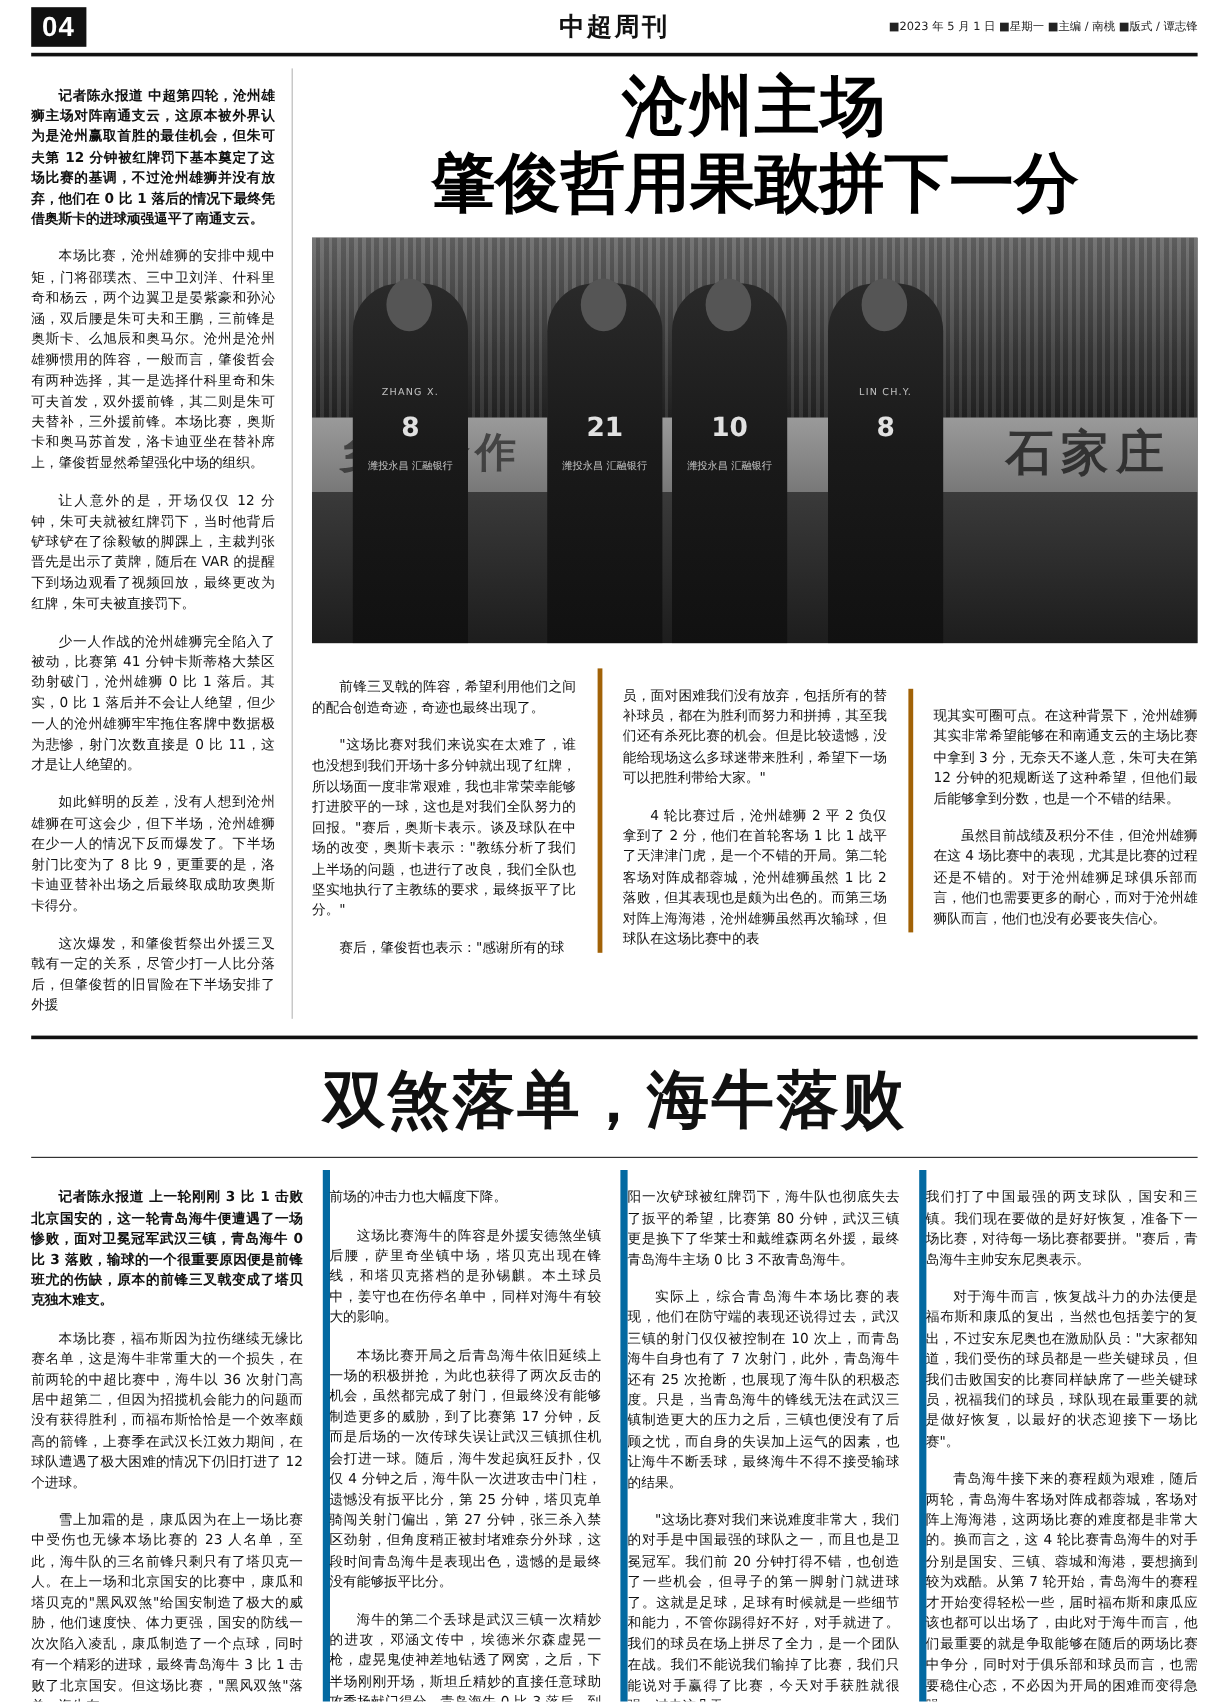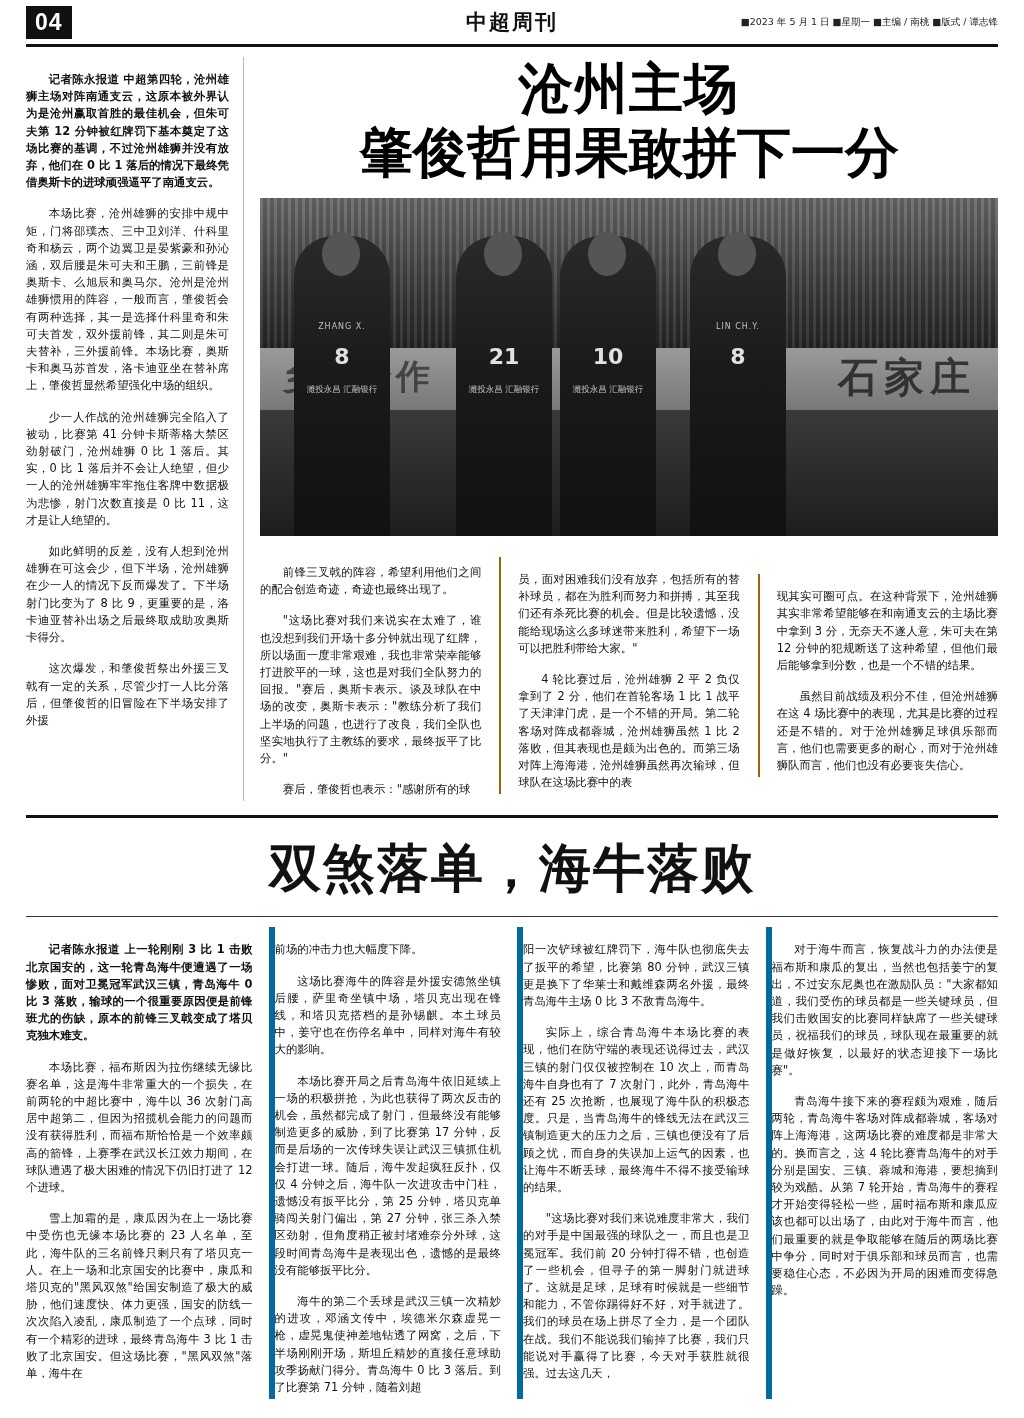--- a/index.html
+++ b/index.html
@@ -167,21 +167,21 @@
   #p2{left:196px;}
   #p3{left:300px;}
   #p4{left:430px;}
   .s1-cols{
     display:flex;
     margin-top:14px;
     gap:18px;
     align-items:center;
   }
   .s1-cols .c{flex:1;}
-  .s1-cols .c + .c{border-left:2px solid #a16207;padding-left:17px;}
+  .s1-cols .c + .c{border-left:4px solid #a16207;padding-left:17px;}
   .rule-thick{
     border-top:3px solid #111;
     margin:14px 0 0 0;
   }
   
   .headline2{
     text-align:center;
     font-family:"DejaVu Sans", sans-serif;
     font-weight:bold;
     font-size:52px;
@@ -208,20 +208,21 @@
     <div class="folio">04</div>
     <div class="masthead-title">中超周刊</div>
     <div class="masthead-meta">■2023 年 5 月 1 日 ■星期一 ■主编 / 南桃 ■版式 / 谭志锋</div>
   </div>
 
   <div class="story1">
 
     <div class="s1-left col-text">
       <p class="byline">记者陈永报道 中超第四轮，沧州雄狮主场对阵南通支云，这原本被外界认为是沧州赢取首胜的最佳机会，但朱可夫第 12 分钟被红牌罚下基本奠定了这场比赛的基调，不过沧州雄狮并没有放弃，他们在 0 比 1 落后的情况下最终凭借奥斯卡的进球顽强逼平了南通支云。</p>
       <p>本场比赛，沧州雄狮的安排中规中矩，门将邵璞杰、三中卫刘洋、什科里奇和杨云，两个边翼卫是晏紫豪和孙沁涵，双后腰是朱可夫和王鹏，三前锋是奥斯卡、么旭辰和奥马尔。沧州是沧州雄狮惯用的阵容，一般而言，肇俊哲会有两种选择，其一是选择什科里奇和朱可夫首发，双外援前锋，其二则是朱可夫替补，三外援前锋。本场比赛，奥斯卡和奥马苏首发，洛卡迪亚坐在替补席上，肇俊哲显然希望强化中场的组织。</p>
+      <p>让人意外的是，开场仅仅 12 分钟，朱可夫就被红牌罚下，当时他背后铲球铲在了徐毅敏的脚踝上，主裁判张晋先是出示了黄牌，随后在 VAR 的提醒下到场边观看了视频回放，最终更改为红牌，朱可夫被直接罚下。</p>
       <p>少一人作战的沧州雄狮完全陷入了被动，比赛第 41 分钟卡斯蒂格大禁区劲射破门，沧州雄狮 0 比 1 落后。其实，0 比 1 落后并不会让人绝望，但少一人的沧州雄狮牢牢拖住客牌中数据极为悲惨，射门次数直接是 0 比 11，这才是让人绝望的。</p>
       <p>如此鲜明的反差，没有人想到沧州雄狮在可这会少，但下半场，沧州雄狮在少一人的情况下反而爆发了。下半场射门比变为了 8 比 9，更重要的是，洛卡迪亚替补出场之后最终取成助攻奥斯卡得分。</p>
       <p>这次爆发，和肇俊哲祭出外援三叉戟有一定的关系，尽管少打一人比分落后，但肇俊哲的旧冒险在下半场安排了外援</p>
     </div>
 
     <div class="s1-right">
       <div class="headline">
         <span class="line1">沧州主场</span>
         <span class="line2">肇俊哲用果敢拼下一分</span>
       </div>
@@ -295,19 +296,20 @@
         <p>这场比赛海牛的阵容是外援安德煞坐镇后腰，萨里奇坐镇中场，塔贝克出现在锋线，和塔贝克搭档的是孙锡麒。本土球员中，姜守也在伤停名单中，同样对海牛有较大的影响。</p>
         <p>本场比赛开局之后青岛海牛依旧延续上一场的积极拼抢，为此也获得了两次反击的机会，虽然都完成了射门，但最终没有能够制造更多的威胁，到了比赛第 17 分钟，反而是后场的一次传球失误让武汉三镇抓住机会打进一球。随后，海牛发起疯狂反扑，仅仅 4 分钟之后，海牛队一次进攻击中门柱，遗憾没有扳平比分，第 25 分钟，塔贝克单骑闯关射门偏出，第 27 分钟，张三杀入禁区劲射，但角度稍正被封堵难奈分外球，这段时间青岛海牛是表现出色，遗憾的是最终没有能够扳平比分。</p>
         <p>海牛的第二个丢球是武汉三镇一次精妙的进攻，邓涵文传中，埃德米尔森虚晃一枪，虚晃鬼使神差地钻透了网窝，之后，下半场刚刚开场，斯坦丘精妙的直接任意球助攻季扬献门得分。青岛海牛 0 比 3 落后。到了比赛第 71 分钟，随着刘超</p>
       </div>
       <div class="c col-text">
         <p class="noindent">阳一次铲球被红牌罚下，海牛队也彻底失去了扳平的希望，比赛第 80 分钟，武汉三镇更是换下了华莱士和戴维森两名外援，最终青岛海牛主场 0 比 3 不敌青岛海牛。</p>
         <p>实际上，综合青岛海牛本场比赛的表现，他们在防守端的表现还说得过去，武汉三镇的射门仅仅被控制在 10 次上，而青岛海牛自身也有了 7 次射门，此外，青岛海牛还有 25 次抢断，也展现了海牛队的积极态度。只是，当青岛海牛的锋线无法在武汉三镇制造更大的压力之后，三镇也便没有了后顾之忧，而自身的失误加上运气的因素，也让海牛不断丢球，最终海牛不得不接受输球的结果。</p>
         <p>"这场比赛对我们来说难度非常大，我们的对手是中国最强的球队之一，而且也是卫冕冠军。我们前 20 分钟打得不错，也创造了一些机会，但寻子的第一脚射门就进球了。这就是足球，足球有时候就是一些细节和能力，不管你踢得好不好，对手就进了。我们的球员在场上拼尽了全力，是一个团队在战。我们不能说我们输掉了比赛，我们只能说对手赢得了比赛，今天对手获胜就很强。过去这几天，</p>
       </div>
       <div class="c col-text">
+        <p class="noindent">我们打了中国最强的两支球队，国安和三镇。我们现在要做的是好好恢复，准备下一场比赛，对待每一场比赛都要拼。"赛后，青岛海牛主帅安东尼奥表示。</p>
         <p>对于海牛而言，恢复战斗力的办法便是福布斯和康瓜的复出，当然也包括姜宁的复出，不过安东尼奥也在激励队员："大家都知道，我们受伤的球员都是一些关键球员，但我们击败国安的比赛同样缺席了一些关键球员，祝福我们的球员，球队现在最重要的就是做好恢复，以最好的状态迎接下一场比赛"。</p>
         <p>青岛海牛接下来的赛程颇为艰难，随后两轮，青岛海牛客场对阵成都蓉城，客场对阵上海海港，这两场比赛的难度都是非常大的。换而言之，这 4 轮比赛青岛海牛的对手分别是国安、三镇、蓉城和海港，要想摘到较为戏酷。从第 7 轮开始，青岛海牛的赛程才开始变得轻松一些，届时福布斯和康瓜应该也都可以出场了，由此对于海牛而言，他们最重要的就是争取能够在随后的两场比赛中争分，同时对于俱乐部和球员而言，也需要稳住心态，不必因为开局的困难而变得急躁。</p>
       </div>
     </div>
   </div>
 
 </div>
 
 </body></html>

